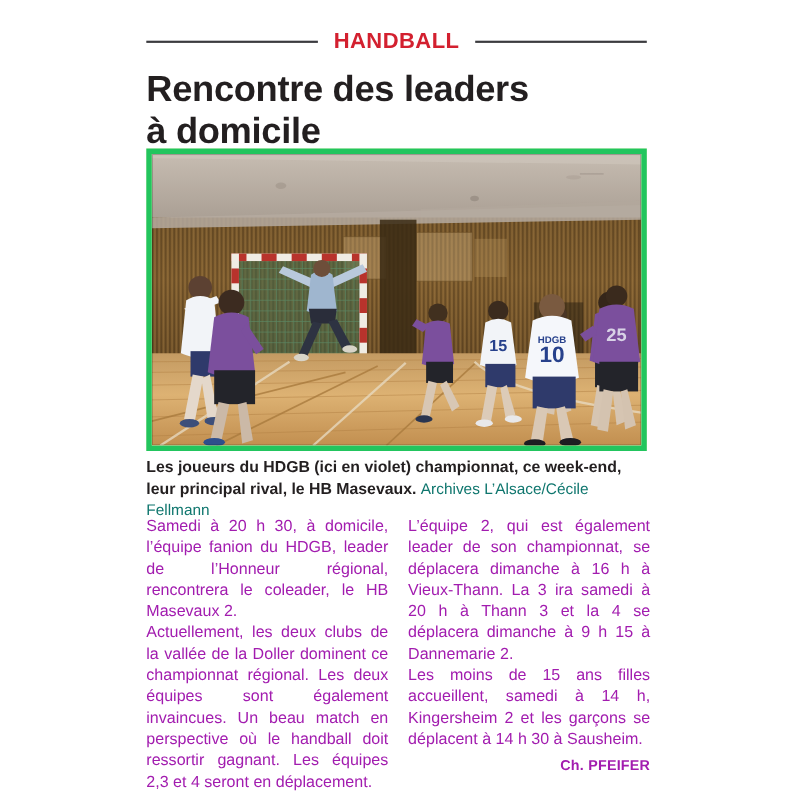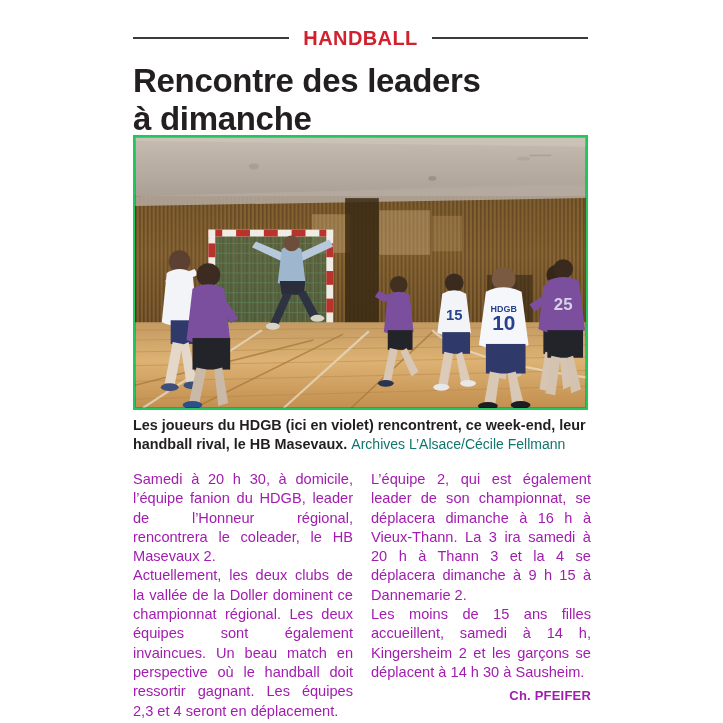--- a/index.html
+++ b/index.html
@@ -68,21 +68,21 @@
 
   
   .photo {
     position: absolute;
     left: 133px;
     top: 135px;
     width: 455px;
     height: 275px;
     overflow: hidden;
     background: #fef9c3;
-    border: 2px solid #22c55e;
+    border: 5px solid #22c55e;
     box-sizing: border-box;
   }
   .photo svg { display: block; width: 100%; height: 100%; }
 
   
   .caption {
     position: absolute;
     left: 133px;
     top: 416px;
     width: 458px;
@@ -131,21 +131,21 @@
 <div class="page">
 
   <div class="kicker-row">
     <span class="rule"></span>
     <span class="kicker-text">HANDBALL</span>
     <span class="rule"></span>
   </div>
 
   <h1 class="headline">
     <span class="l1">Rencontre des leaders</span>
-    <span class="l2">à dimanche</span>
+    <span class="l2">à domicile</span>
   </h1>
 
   <div class="photo">
     <svg viewBox="0 0 455 275" preserveAspectRatio="none">
       <defs>
         <linearGradient id="wallGrad" x1="0" y1="0" x2="0" y2="1">
           <stop offset="0%" stop-color="#c6bcb1"></stop>
           <stop offset="100%" stop-color="#a89d92"></stop>
         </linearGradient>
         <linearGradient id="floorGrad" x1="0" y1="0" x2="0" y2="1">
@@ -370,21 +370,21 @@
         <rect x="416" y="196" width="36" height="28" fill="#23242a"></rect>
         <path d="M 420 222 L 414 260 L 424 262 L 429 224 Z" fill="#d4c3b0"></path>
         <path d="M 442 222 L 450 256 L 440 260 L 436 224 Z" fill="#d4c3b0"></path>
       </g>
 
       <rect x="0" y="0" width="455" height="275" fill="none" stroke="#000000" stroke-opacity="0.22" stroke-width="2"></rect>
     </svg>
   </div>
 
   <div class="caption">
-    <span class="cap-main">Les joueurs du HDGB (ici en violet) rencontrent, ce week-end, leur handball rival, le HB Masevaux.</span>
+    <span class="cap-main">Les joueurs du HDGB (ici en violet) championnat, ce week-end, leur principal rival, le HB Masevaux.</span>
     <span class="cap-credit">Archives L’Alsace/Cécile Fellmann</span>
   </div>
 
   <div class="cols">
     <div class="col">
       <p>Samedi à 20 h 30, à domicile, l’équipe fanion du HDGB, leader de l’Honneur régional, rencontrera le coleader, le HB Masevaux 2.</p>
       <p>Actuellement, les deux clubs de la vallée de la Doller dominent ce championnat régional. Les deux équipes sont également invaincues. Un beau match en perspective où le handball doit ressortir gagnant. Les équipes 2,3 et 4 seront en déplacement.</p>
     </div>
     <div class="col">
       <p>L’équipe 2, qui est également leader de son championnat, se déplacera dimanche à 16 h à Vieux-Thann. La 3 ira samedi à 20 h à Thann 3 et la 4 se déplacera dimanche à 9 h 15 à Dannemarie 2.</p>

